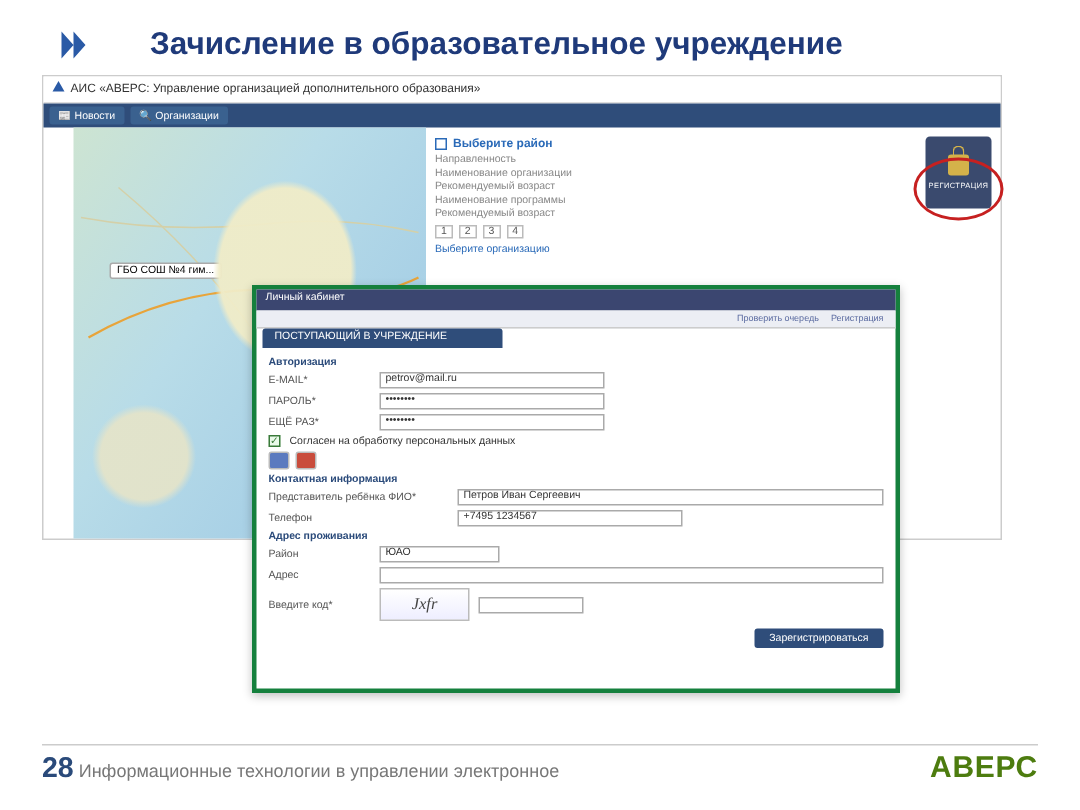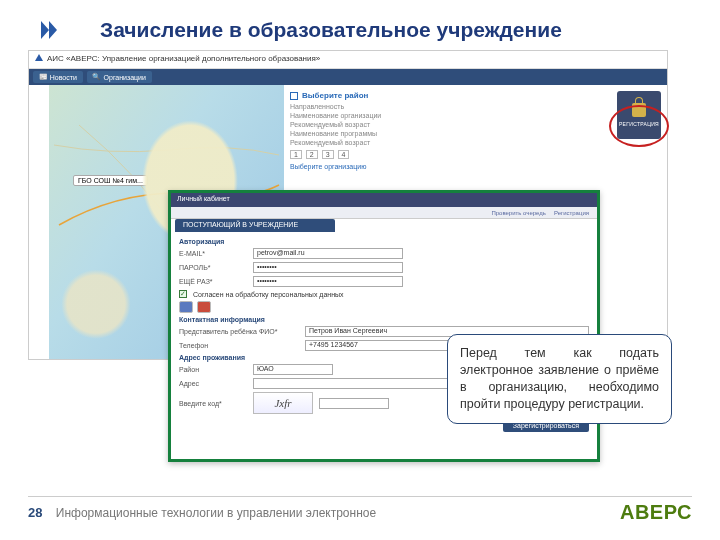--- a/index.html
+++ b/index.html
@@ -52,21 +52,21 @@
   .iconrow { display:flex; gap:4px; margin: 3px 0; }
   .iconrow span { width:14px; height:12px; border:1px solid #bbb; border-radius:2px; }
   .captcha { width: 60px; height: 22px; border:1px solid #bbb; display:flex; align-items:center; justify-content:center; font-style:italic; font-family: cursive; font-size:11px; color:#444; background: linear-gradient(#fff,#eef); }
   .btn-sub { background:#2f4d7a; color:#fff; font-size:7px; padding:3px 10px; border:none; border-radius:2px; float:right; margin-top:2px; }
 
   
   .callout { position:absolute; right: 16px; top: 284px; width: 225px; border: 1.5px solid #2a4a7a; border-radius: 10px; padding: 10px 12px; background:#fff; color:#333; font-size: 12.5px; line-height: 1.35; text-align: justify; }
 
   .footer { position:absolute; left:28px; bottom: 16px; right: 28px; display:flex; align-items:center; justify-content:space-between; border-top: 1px solid #ccc; padding-top: 4px; }
   .footer .left { font-size: 12px; color:#777; }
-  .footer .pg { color:#2a4a7a; font-weight:bold; font-size:13px; margin-right: 10px; }
+  .footer .pg { color:#2a4a7a; font-weight:bold; font-size:19px; margin-right: 0; }
   .footer .brand { color:#4d7c0f; font-size: 20px; font-weight: bold; letter-spacing: .5px; }
 </style>
 </head>
 <body>
 
 <div class="slide-title-row">
   <span class="chevron">
     <svg width="24" height="24" viewBox="0 0 24 24">
         <path d="M3 3 L11 12 L3 21 Z M11 3 L19 12 L11 21 Z" fill="#2a5aa6"></path>
       </svg>
@@ -169,21 +169,20 @@
         </div>
       <div class="frow">
         <span class="lbl">Введите код*</span>
         <span class="captcha">Jxfr</span>
         <span class="inp" style="flex-basis:70px"></span>
       </div>
       <button class="btn-sub">Зарегистрироваться</button>
     </div>
   </div>
 
-  <div class="callout">Перед тем как подать электронное заявление о приёме в организацию, необходимо пройти процедуру регистрации.</div>
 
 </div>
 
 <div class="footer">
   <div class="left">
     <span class="pg">28</span>
     <span>Информационные технологии в управлении электронное</span>
   </div>
   <div class="brand">АВЕРС</div>
 </div>

